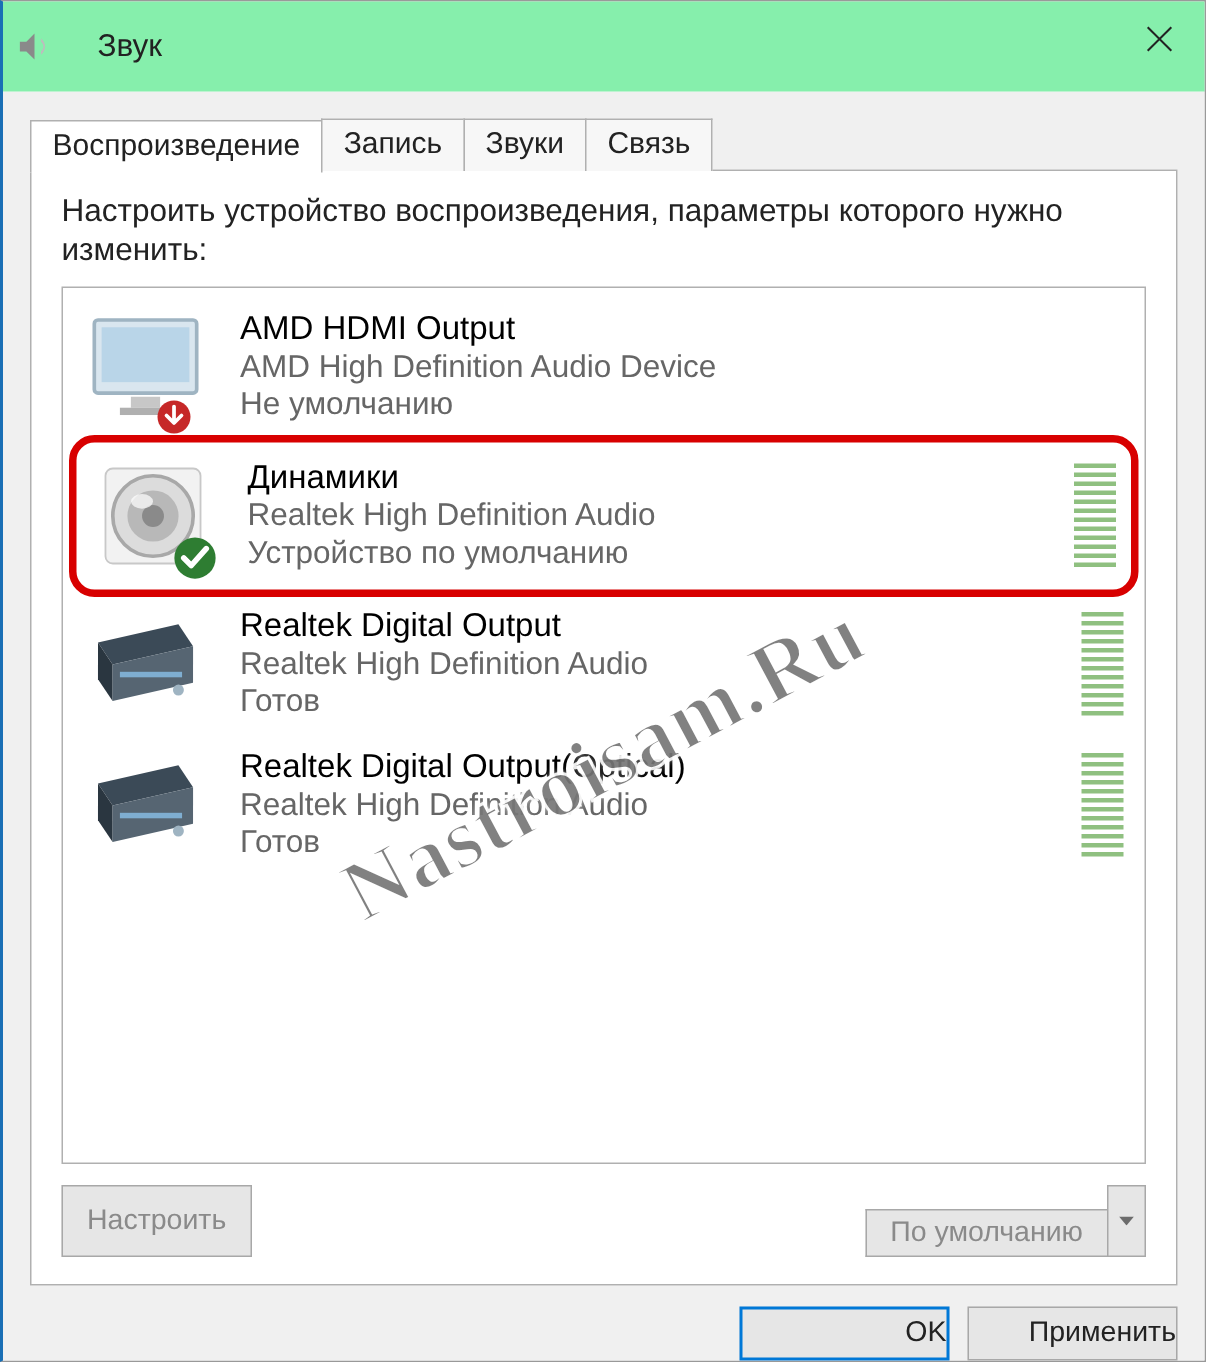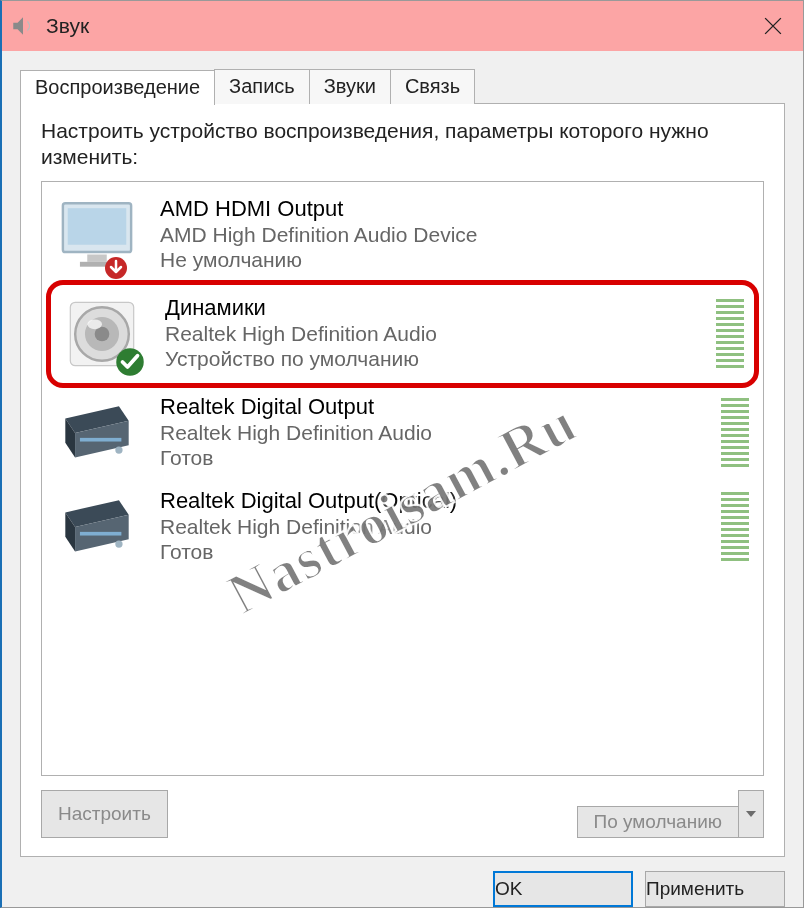--- a/index.html
+++ b/index.html
@@ -16,26 +16,27 @@
 .window {
   width: 804px;
   height: 908px;
   background: #fff;
   border: 1px solid #999;
   border-left: 2px solid #1a6fb5;
   display: flex;
   flex-direction: column;
 }
 .titlebar {
-  height: 50px;
+  height: 60px;
   display: flex;
   align-items: center;
   padding: 0 8px;
-  background: #fca5a5;
-  position: relative;
+  background: #86efac;
+  position: relative;
+  gap: 19px;
 }
 .titlebar-icon {
   width: 26px; height: 26px;
   margin-right: 10px;
   display: inline-flex; align-items:center; justify-content:center;
 }
 .titlebar-title { font-size: 21px; color: #222; }
 .close-btn {
   position: absolute;
   right: 0; top: 0;
@@ -163,21 +164,21 @@
   gap: 12px;
   padding-top: 14px;
 }
 .dlg-btn {
   border: 1px solid #a8a8a8;
   background: #e6e6e6;
   color: #222;
   font-size: 19px;
   padding: 5px 0;
   width: 140px;
-  text-align: left;
+  text-align: right;
   cursor: pointer;
 }
 .dlg-btn.primary {
   border: 2px solid #0078d7;
   background: #e6e6e6;
 }
 .watermark {
   position: absolute;
   left: 50%; top: 56%;
   transform: translate(-50%,-50%) rotate(-28deg);

